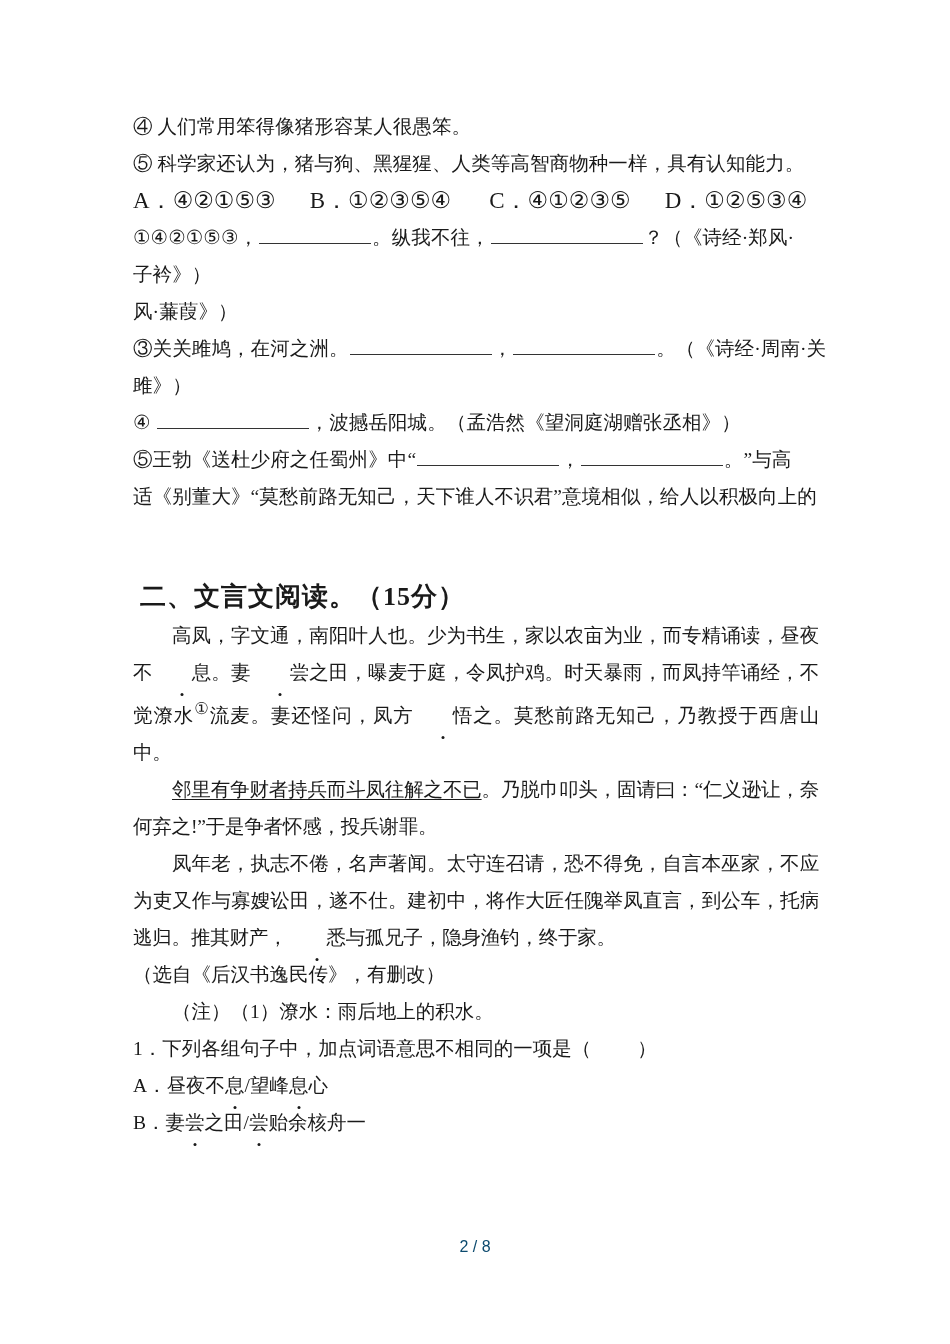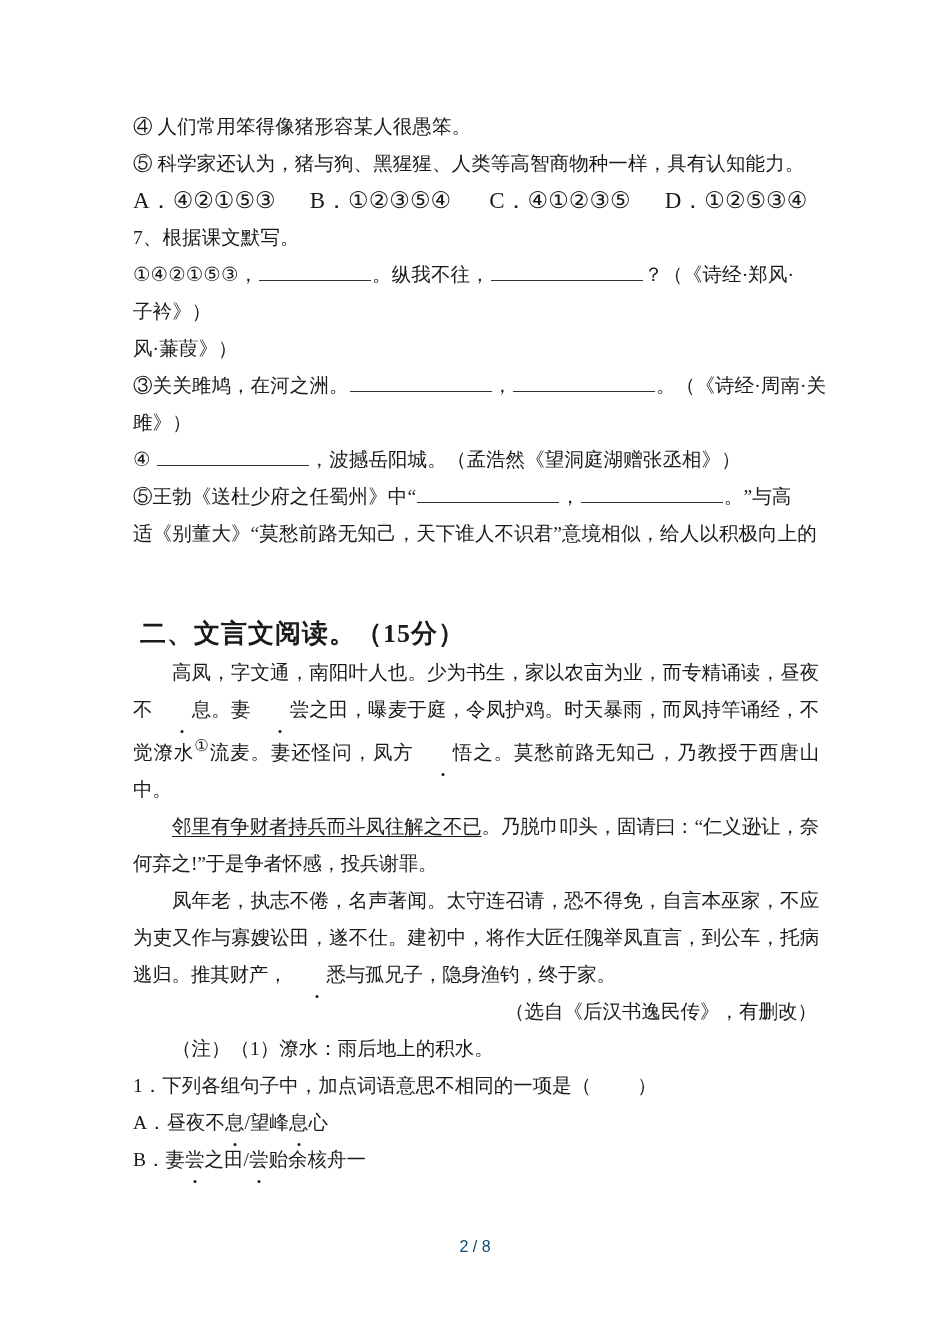--- a/index.html
+++ b/index.html
@@ -99,21 +99,20 @@
     transform: translateX(-50%);
     width: 3px;
     height: 3px;
     background: #1a1a1a;
     border-radius: 50%;
   }
 
   .source-line {
     font-size: 19.5px;
     line-height: 37px;
-    text-align: right;
     padding-right: 2px;
     white-space: nowrap;
   }
   .note-line {
     font-size: 19.5px;
     line-height: 37px;
     text-indent: 2em;
     white-space: nowrap;
   }
 
@@ -144,21 +143,20 @@
 <div class="page">
   <div class="content">
 
     <div class="line">④ 人们常用笨得像猪形容某人很愚笨。</div>
     <div class="line">⑤ 科学家还认为，猪与狗、黑猩猩、人类等高智商物种一样，具有认知能力。</div>
 
     <div class="choice-row">
       <span class="opt"><span class="opt-label">A．</span><span>④②①⑤③</span></span><span class="gap-a"></span><span class="opt"><span class="opt-label">B．</span><span>①②③⑤④</span></span><span class="gap-b"></span><span class="opt"><span class="opt-label">C．</span><span>④①②③⑤</span></span><span class="gap-c"></span><span class="opt"><span class="opt-label">D．</span><span>①②⑤③④</span></span>
     </div>
 
-    <div class="line">7、根据课文默写。</div>
 
     <div class="line"><span>①</span><span>④②①⑤③，</span><span class="blank b-110"></span><span>。纵我不往，</span><span class="blank b-150"></span><span>？（《诗经·郑风·</span></div>
     <div class="line">子衿》）</div>
 
     <div class="line">风·蒹葭》）</div>
 
     <div class="line"><span>③</span><span>关关雎鸠，在河之洲。</span><span class="blank b-140"></span><span>，</span><span class="blank b-140"></span><span>。（《诗经·周南·关</span></div>
     <div class="line">雎》）</div>
 
     <div class="line"><span>④</span>&nbsp;<span class="blank b-150"></span><span>，波撼岳阳城。（孟浩然《望洞庭湖赠张丞相》）</span></div>

